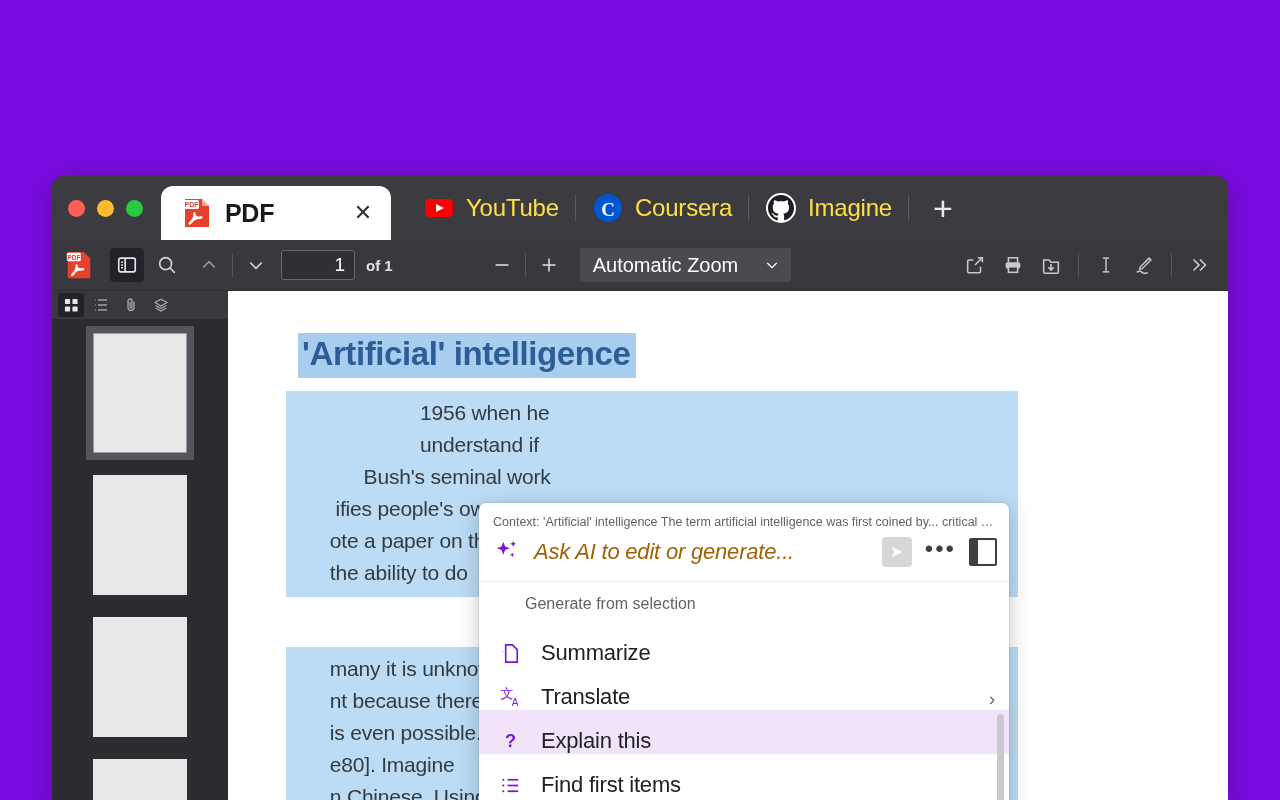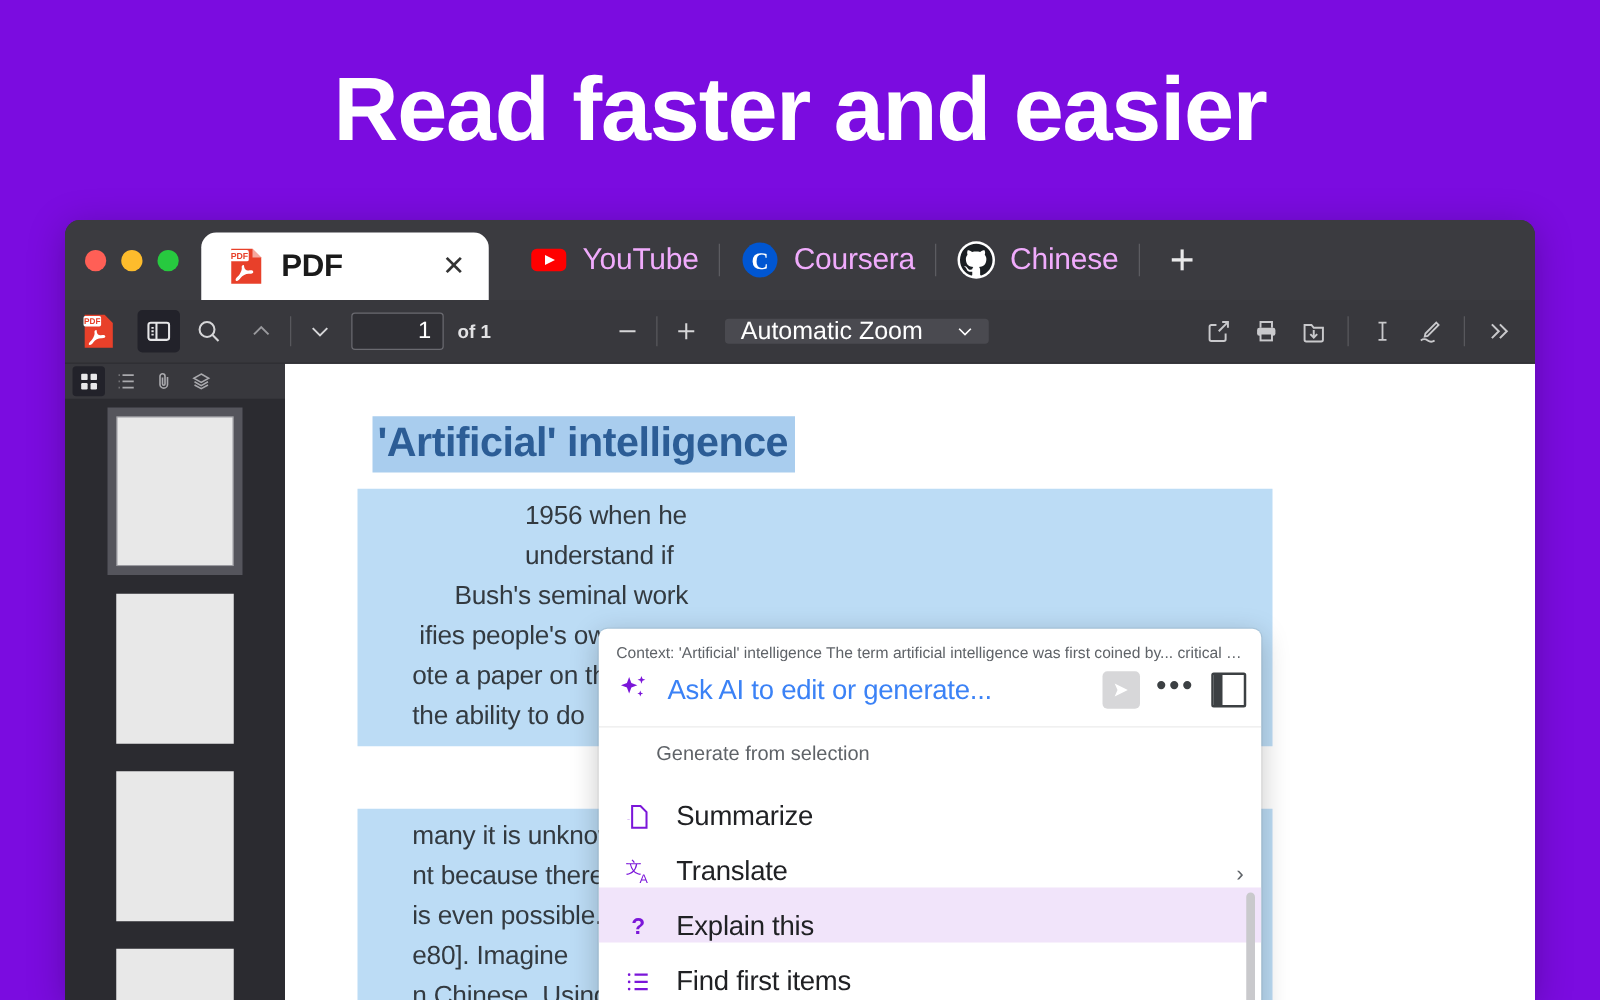--- a/index.html
+++ b/index.html
@@ -47,21 +47,21 @@
   .tab-active .tlabel{font-size:25px;font-weight:bold;color:#1a1a1a;letter-spacing:-.3px;}
   .tab-close{
     margin-left:auto;width:28px;height:28px;display:flex;align-items:center;
     justify-content:center;color:#333;font-size:22px;line-height:1;
   }
 
   .tabs-rest{display:flex;align-items:center;height:64px;padding-left:16px;gap:0;}
   .tab{
     display:flex;align-items:center;gap:11px;padding:0 16px;height:64px;
   }
-  .tab .tlabel{font-size:24px;color:#f0abfc;font-weight:500;letter-spacing:-.2px;}
+  .tab .tlabel{font-size:24px;color:#fde047;font-weight:500;letter-spacing:-.2px;}
   .tdiv{width:1px;height:26px;background:#5c5c61;}
   .newtab{
     width:40px;height:40px;margin-left:14px;border-radius:50%;
     display:flex;align-items:center;justify-content:center;
     color:#e9e9ea;font-size:34px;line-height:1;font-weight:300;
   }
 
   
   .fav{width:32px;height:32px;flex:none;display:block;}
 
@@ -78,21 +78,21 @@
   .tb-icon.dim{color:#9a9a9e;}
   .tb-sep{width:1px;height:24px;background:#58585d;margin:0 6px;flex:none;}
   .pagebox{
     width:74px;height:30px;background:#2f2f34;border:1px solid #6a6a70;border-radius:3px;
     color:#ffffff;font-size:19px;display:flex;align-items:center;justify-content:flex-end;
     padding-right:9px;box-sizing:border-box;margin-left:8px;
   }
   .ofpages{color:#e2e2e4;font-size:15px;margin-left:11px;font-weight:bold;}
   .spacer-sm{width:92px;}
   .zoomsel{
-    height:20px;background:#4a4a50;border-radius:3px;display:flex;align-items:center;
+    height:34px;background:#4a4a50;border-radius:3px;display:flex;align-items:center;
     gap:26px;padding:0 11px 0 13px;margin-left:14px;color:#fff;font-size:20px;
   }
   .tb-right{margin-left:auto;display:flex;align-items:center;gap:4px;}
 
   
   .viewer{position:relative;height:510px;display:flex;background:#2b2b30;}
 
   
   .sidebar{width:176px;background:#2b2b30;flex:none;position:relative;}
   .sb-tabs{height:28px;display:flex;align-items:center;gap:4px;padding:0 6px;background:#38383d;}
@@ -124,21 +124,21 @@
     position:absolute;left:251px;top:212px;width:530px;
     background:#ffffff;border-radius:7px;
     box-shadow:0 5px 22px rgba(0,0,0,.22),0 0 0 1px rgba(0,0,0,.06);
     overflow:hidden;
   }
   .ai-context{
     font-size:12.5px;color:#5f6368;padding:12px 14px 0 14px;
     white-space:nowrap;overflow:hidden;text-overflow:ellipsis;
   }
   .ai-inputrow{display:flex;align-items:center;gap:11px;padding:8px 12px 14px 14px;}
-  .ai-placeholder{font-size:22px;color:#3b82f6;flex:1;letter-spacing:-.2px;}
+  .ai-placeholder{font-size:22px;color:#a16207;flex:1;letter-spacing:-.2px;font-style:italic;}
   .sendbtn{
     width:30px;height:30px;background:#d7d7d9;border-radius:4px;display:flex;
     align-items:center;justify-content:center;color:#ffffff;flex:none;
   }
   .dots{color:#3c4043;font-size:24px;letter-spacing:2px;line-height:0;padding:0 2px 6px 2px;flex:none;}
   .panelbtn{width:24px;height:24px;border:2.5px solid #3c4043;border-radius:2px;flex:none;position:relative;}
   .panelbtn:after{content:"";position:absolute;left:0;top:0;bottom:0;width:7px;background:#3c4043;}
 
   .menu{position:relative;border-top:1px solid #ececec;padding-bottom:2px;}
   .mgroup{font-size:16px;color:#5f6368;padding:13px 0 9px 18px;margin-left:28px;}
@@ -150,23 +150,20 @@
   .scroll{
     position:absolute;right:5px;top:132px;width:7px;height:122px;background:#c9c9cc;border-radius:4px;
   }
   svg{display:block;}
 </style>
 </head>
 <body>
 
 <div class="stage">
 
-  <div class="hero">
-    <h1>Read faster and easier</h1>
-  </div>
 
   <div class="browser">
 
     <div class="tabstrip">
       <div class="lights">
         <div class="light red"></div>
         <div class="light amber"></div>
         <div class="light green"></div>
       </div>
 
@@ -205,21 +202,21 @@
           <span class="tlabel">Coursera</span>
         </div>
         <div class="tdiv"></div>
         <div class="tab">
           <span class="fav">
             <svg class="fav" viewBox="0 0 32 32">
               <circle cx="16" cy="16" r="15" fill="#ffffff"></circle>
               <path d="M16 3C8.8 3 3 8.8 3 16c0 5.8 3.7 10.7 8.9 12.4.7.1.9-.3.9-.7v-2.4c-3.6.8-4.4-1.7-4.4-1.7-.6-1.5-1.5-1.9-1.5-1.9-1.2-.8.1-.8.1-.8 1.3.1 2 1.4 2 1.4 1.2 2 3.1 1.4 3.8 1.1.1-.9.5-1.4.8-1.8-2.9-.3-5.9-1.4-5.9-6.4 0-1.4.5-2.6 1.3-3.5-.1-.3-.6-1.6.1-3.4 0 0 1.1-.3 3.6 1.3 1-.3 2.1-.4 3.2-.4 1.1 0 2.2.1 3.2.4 2.5-1.7 3.6-1.3 3.6-1.3.7 1.8.3 3.1.1 3.4.8.9 1.3 2.1 1.3 3.5 0 5-3 6.1-5.9 6.4.5.4.9 1.2.9 2.4v3.6c0 .4.2.8.9.7C25.3 26.7 29 21.8 29 16c0-7.2-5.8-13-13-13z" fill="#1b1f23"></path>
             </svg>
           </span>
-          <span class="tlabel">Chinese</span>
+          <span class="tlabel">Imagine</span>
         </div>
         <div class="tdiv"></div>
         <div class="newtab">+</div>
       </div>
     </div>
 
     <div class="toolbar">
       <span class="tb-icon">
         <svg width="30" height="32" viewBox="0 0 32 32">
           <path d="M4 2h17l7 7v21H4z" fill="#e8402a"></path>

